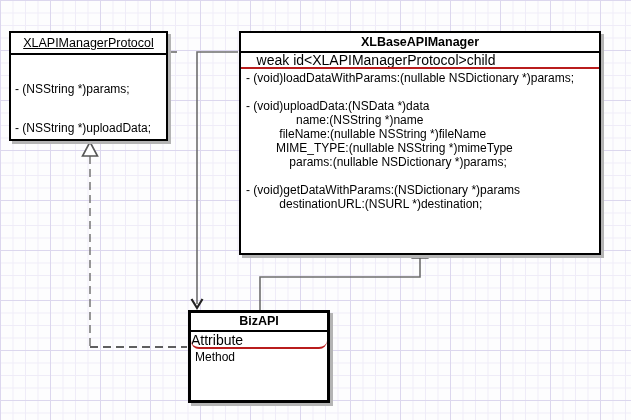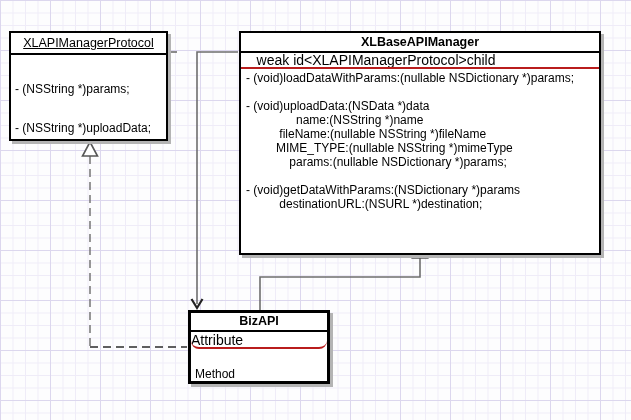--- a/index.html
+++ b/index.html
@@ -30,24 +30,24 @@
     padding:1px 0 1px 0;line-height:12px;white-space:nowrap;overflow:hidden;
   }
   .uml-section{
     font-size:12px;color:#000;line-height:13px;
     padding:2px 0 0 4px;white-space:pre;overflow:hidden;flex:1;
   }
   .uml-section.methods{line-height:14px;padding-top:2px;padding-left:5px;}
   #box-protocol{left:9px;top:31px;width:159px;height:110px;}
   #box-protocol .uml-title{padding:4px 2px 3px 2px;}
   #box-base{left:239px;top:31px;width:362px;height:224px;}
-  #box-biz{left:188px;top:310px;width:142px;height:74px;border-width:3px;}
+  #box-biz{left:188px;top:310px;width:142px;height:93px;border-width:3px;}
   #box-biz .uml-title{padding:2px;border-bottom-width:2px;}
   #box-biz .uml-row{padding-top:2px;padding-bottom:1px;border-radius:8px;}
-  #box-biz .uml-section{white-space:nowrap;padding-top:19px;}
+  #box-biz .uml-section{white-space:nowrap;padding-top:2px;}
   svg.connectors{position:absolute;left:0;top:0;width:631px;height:420px;}
   .line-gray{stroke:#6e6e6e;stroke-width:1.6;fill:none;}
   .line-dashed-gray{stroke:#7d7d7d;stroke-width:1.6;fill:none;stroke-dasharray:8 5;}
   .line-dashed-dark{stroke:#2b2b2b;stroke-width:1.6;fill:none;stroke-dasharray:8 5;}
   .tri-hollow{fill:#ffffff;stroke:#575757;stroke-width:1.6;}
   .arrow-open{stroke:#222222;stroke-width:2.2;fill:none;}
 </style>
 </head>
 <body>
 

